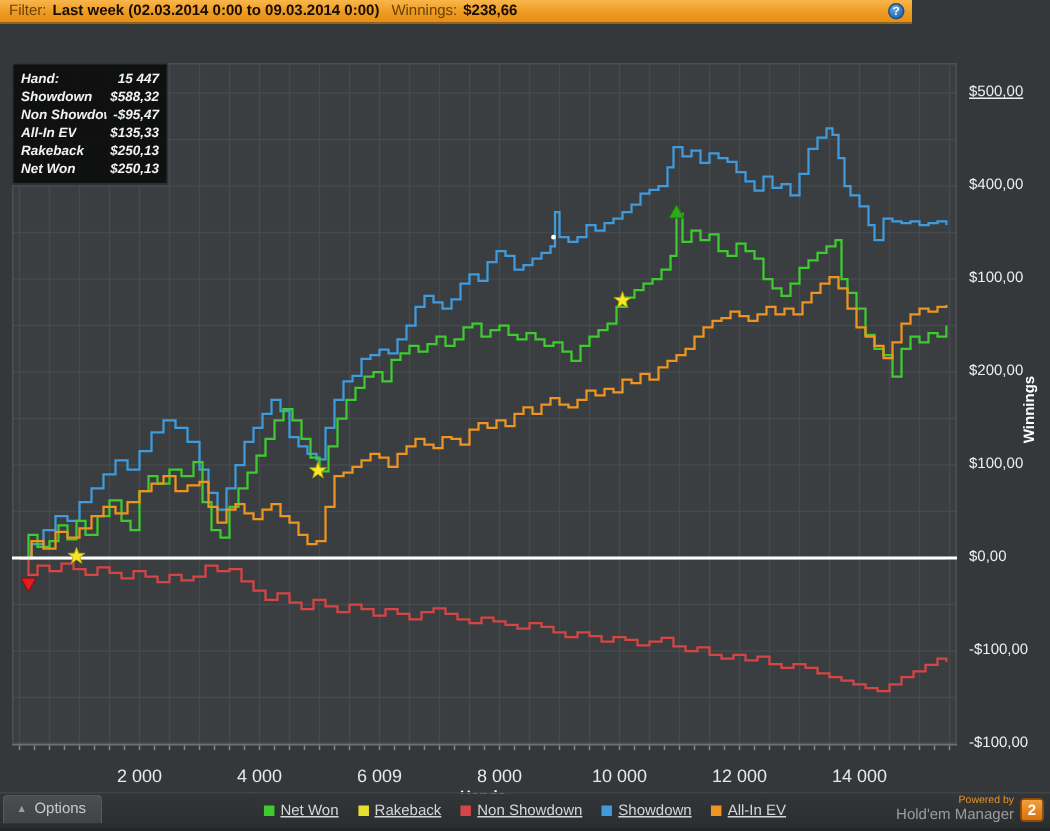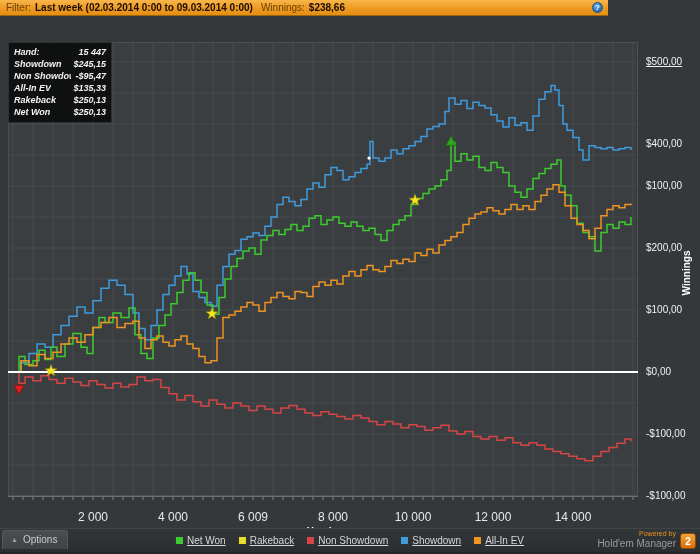--- a/index.html
+++ b/index.html
@@ -42,21 +42,21 @@
     border-bottom:2px solid #232527; }
   .options { position:absolute; left:2px; bottom:3px; height:19px; padding:0 10px 0 8px;
     background:linear-gradient(#4B4E51,#404346); border:1px solid #55585B; border-bottom:none;
     border-radius:3px 3px 0 0; color:#C9C9C9; font-size:10px; line-height:18px; cursor:pointer; }
   .options .chev { color:#9B9B9B; font-size:7px; margin-right:5px; vertical-align:1px; }
   .legend { position:absolute; left:50%; transform:translateX(-50%); bottom:6px;
     display:flex; gap:13px; align-items:center; white-space:nowrap; }
   .legend .item { display:flex; align-items:center; gap:4px; font-size:10px;
     color:#D6D6D6; text-decoration:underline; cursor:pointer; }
   .legend .sw { width:7px; height:7px; display:inline-block; }
-  .powered { position:absolute; right:4px; bottom:3px; display:flex; align-items:flex-end; }
+  .powered { position:absolute; right:4px; bottom:3px; display:flex; align-items:center; }
   .powered .txtcol { display:flex; flex-direction:column; align-items:flex-end; margin-right:4px; }
   .powered .pby { color:#E8921E; font-size:7px; line-height:8px; }
   .powered .brand { color:#9C9C9C; font-size:10px; line-height:11px; }
   .badge { width:16px; height:16px; border-radius:3px;
     background:linear-gradient(#F2A23C,#D9700E); border:1px solid #8A4A06;
     color:#fff; font-size:10px; font-weight:bold; text-align:center; line-height:15px; }
 </style>
 </head>
 <body>
 
@@ -191,21 +191,21 @@
       <line x1="0" x2="630" y1="330" y2="330" stroke="#FFFFFF" stroke-width="2"></line>
       <polygon points="6,343.36 16,343.36 11,352.36" fill="#E51A1A" stroke="#7A0A0A" stroke-width="0.6"></polygon>
       <polygon points="43.0,322.8 44.4,326.8 48.7,326.9 45.3,329.5 46.5,333.6 43.0,331.2 39.5,333.6 40.7,329.5 37.3,326.9 41.6,326.8" fill="#F5E626" stroke="#B8A100" stroke-width="0.6"></polygon>
       <polygon points="204.0,265.7 205.4,269.8 209.7,269.9 206.3,272.5 207.5,276.6 204.0,274.1 200.5,276.6 201.7,272.5 198.3,269.9 202.6,269.8" fill="#F5E626" stroke="#B8A100" stroke-width="0.6"></polygon>
       <polygon points="407.0,152.3 408.4,156.3 412.7,156.4 409.3,159.0 410.5,163.1 407.0,160.7 403.5,163.1 404.7,159.0 401.3,156.4 405.6,156.3" fill="#F5E626" stroke="#B8A100" stroke-width="0.6"></polygon>
       <polygon points="438,103.36000000000001 448,103.36000000000001 443,94.36000000000001" fill="#2EA81C" stroke="#166D0C" stroke-width="0.6"></polygon>
       <circle cx="361" cy="116.1" r="1.6" fill="#FFFFFF"></circle>
     </svg>
   <div id="ylabs">
       <div class="ylab" style="top: 40px; text-decoration: underline;">$500,00</div>
-      <div class="ylab" style="top: 102px; margin-top: 20px;">$400,00</div>
+      <div class="ylab" style="top: 102px;">$400,00</div>
       <div class="ylab" style="top: 164px;">$100,00</div>
       <div class="ylab" style="top: 226px;">$200,00</div>
       <div class="ylab" style="top: 288px;">$100,00</div>
       <div class="ylab" style="top: 350px;">$0,00</div>
       <div class="ylab" style="top: 412px;">-$100,00</div>
       <div class="ylab" style="top: 474px;">-$100,00</div>
     </div>
   <div id="xlabs">
       <div class="xlab" style="left: 65px;">2 000</div>
       <div class="xlab" style="left: 145px;">4 000</div>
@@ -218,21 +218,21 @@
   <div class="xtitle">Hands</div>
   <div class="ytitle">Winnings</div>
 
   <div class="tooltip" id="tooltip">
       <div class="row">
         <span class="t-lab">Hand:</span>
         <span class="t-val">15 447</span>
       </div>
       <div class="row">
         <span class="t-lab">Showdown</span>
-        <span class="t-val">$245,15</span>
+        <span class="t-val">$588,32</span>
       </div>
       <div class="row">
         <span class="t-lab">Non Showdown</span>
         <span class="t-val">-$95,47</span>
       </div>
       <div class="row">
         <span class="t-lab">All-In EV</span>
         <span class="t-val">$135,33</span>
       </div>
       <div class="row">

